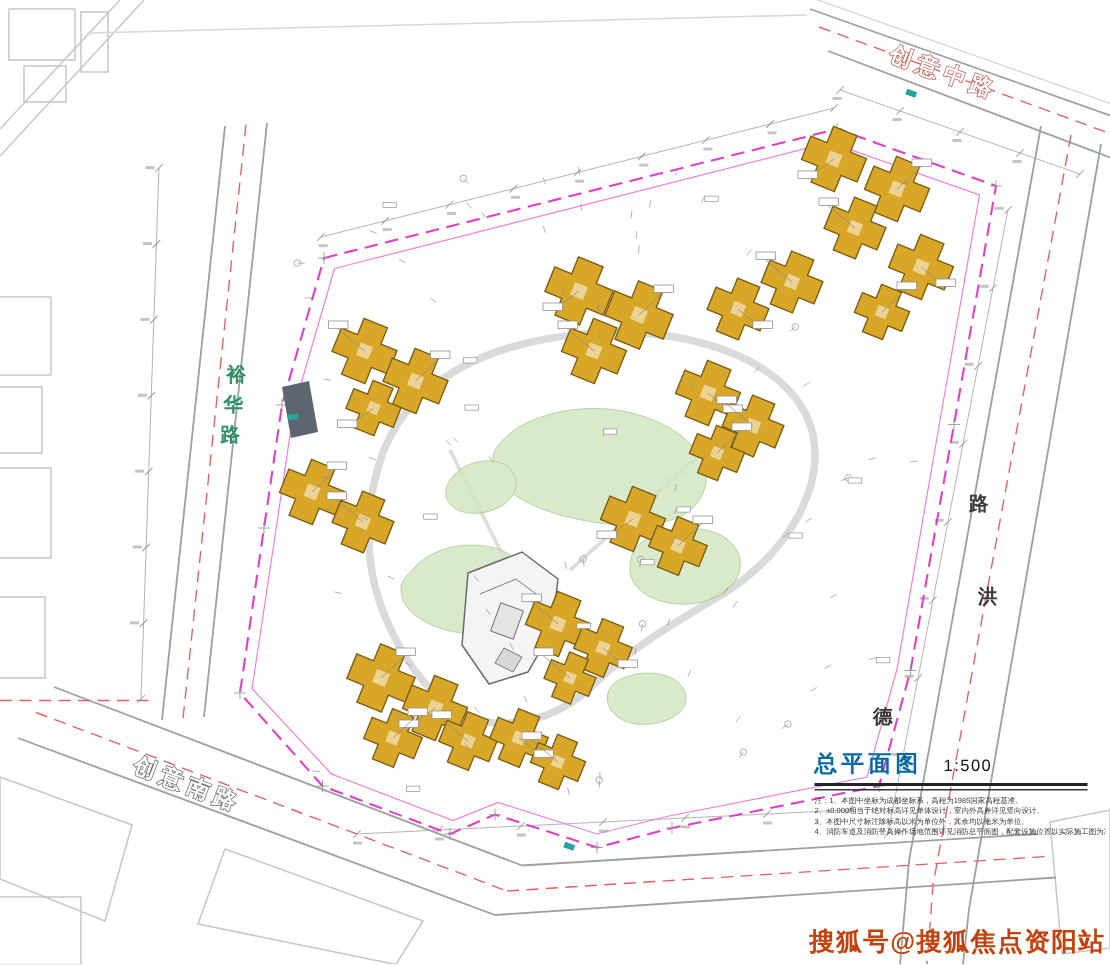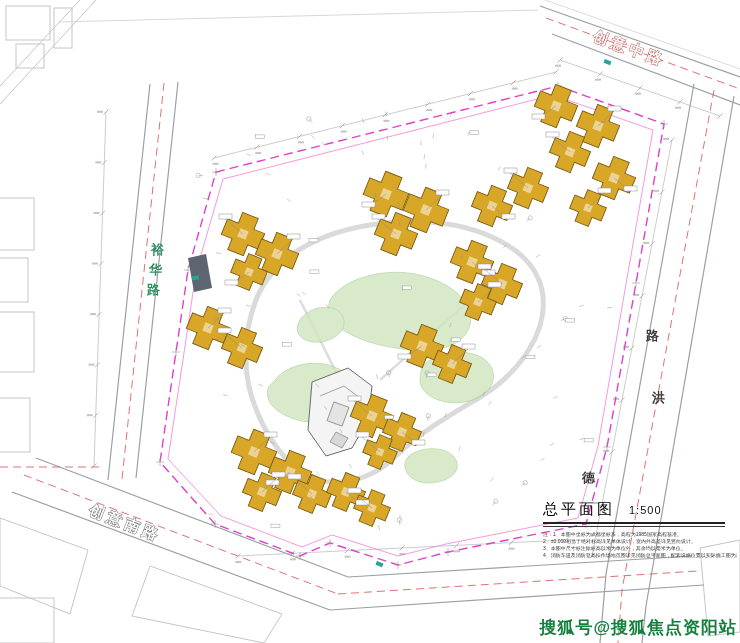--- a/index.html
+++ b/index.html
@@ -2,28 +2,28 @@
 <html><head>
 <meta charset="utf-8">
 <style>
   html,body{margin:0;padding:0;background:#ffffff;}
   #page{position:relative;width:740px;height:643px;background:#ffffff;
         font-family:"Liberation Sans",sans-serif;overflow:hidden;}
   #plan-svg{position:absolute;left:0;top:0;}
   svg text{font-family:"Liberation Sans",sans-serif;}
   .title-block{position:absolute;left:543px;top:500px;width:194px;}
   .title-row{display:flex;align-items:baseline;gap:14px;}
-  .plan-title{font-size:15px;font-weight:normal;letter-spacing:3px;color:#000000;}
+  .plan-title{font-size:15px;font-weight:bold;letter-spacing:3px;color:#0369a1;}
   .plan-scale{font-size:11px;color:#111;letter-spacing:1px;}
   .rule-thick{height:2px;background:#222;margin-top:3px;width:182px;}
   .rule-thin{height:1px;background:#333;margin-top:2px;width:182px;}
   .notes{margin-top:4px;font-size:5px;line-height:7px;color:#333;width:194px;}
   .notes div{white-space:nowrap;overflow:hidden;}
   .watermark{position:absolute;right:3px;bottom:4px;font-size:17px;font-weight:bold;
-             color:#15803d;letter-spacing:1px;text-shadow:0 0 1px #fff;}
+             color:#c2410c;letter-spacing:1px;text-shadow:0 0 1px #fff;}
 </style>
 </head>
 <body>
 
 <div id="page">
 
 <svg id="plan-svg" width="740" height="643" viewBox="0 0 740 643">
 
   <g stroke="#c6c6c6" fill="none" stroke-width="1">
     <rect x="6" y="6" width="44" height="34"></rect>

